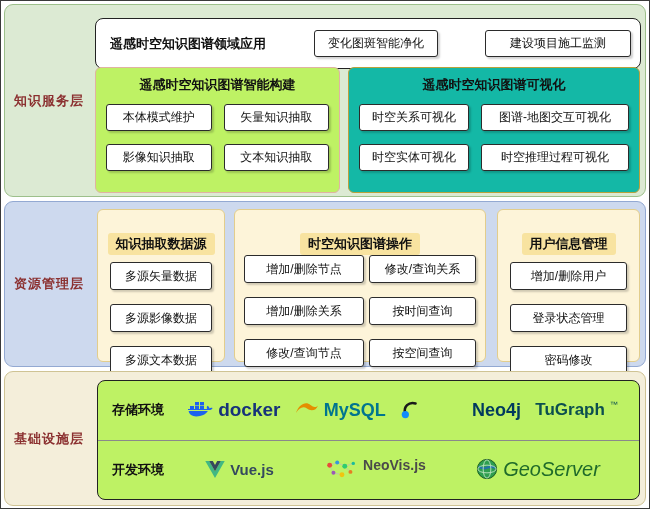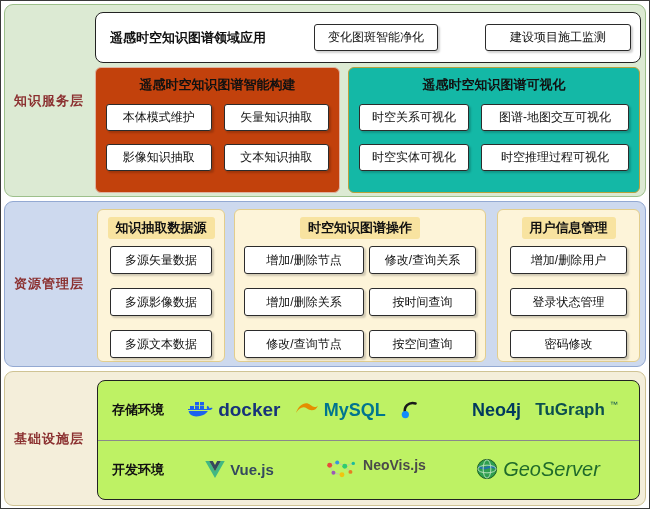--- a/index.html
+++ b/index.html
@@ -16,46 +16,46 @@
     position:absolute; left:0; width:88px; top:50%; transform:translateY(-50%);
     text-align:center; font-weight:bold; font-size:13px; color:#8b3030; letter-spacing:1px;
   }
   .item-box {
     background:#fff; border:1px solid #2b2b2b; border-radius:3px;
     display:flex; align-items:center; justify-content:center;
     font-size:12px; box-shadow:2px 2px 2px rgba(0,0,0,.18); box-sizing:border-box;
   }
   
   .domain-app {
-    position:absolute; left:90px; top:7px; width:544px; height:49px;
+    position:absolute; left:90px; top:13px; width:544px; height:49px;
     background:#fff; border:1px solid #222; border-radius:8px;
   }
   .domain-title { position:absolute; left:14px; top:50%; transform:translateY(-50%); font-weight:bold; font-size:13px; }
   .domain-item { position:absolute; top:11px; height:27px; }
   .domain-item-0 { left:218px; width:124px; }
   .domain-item-1 { left:389px; width:146px; }
   .group { position:absolute; border-radius:6px; box-sizing:border-box; }
   .group-title { text-align:center; font-weight:bold; font-size:13px; padding-top:8px; }
-  .grp-construction { left:90px;  top:62px; width:245px; height:126px; background:#c2410c; border:1px solid #e0b3a2; }
+  .grp-construction { left:90px;  top:62px; width:245px; height:126px; background:#bef264; border:1px solid #e0b3a2; }
   .grp-visualization{ left:343px; top:62px; width:292px; height:126px; background:#14b8a6; border:1px solid #b9a23c; }
   .grid2 { display:grid; grid-template-columns:1fr 1fr; gap:13px 12px; padding:10px 10px 0; }
   .grid2 .item-box { height:27px; }
   .grp-visualization .grid2 { grid-template-columns:110px 1fr; }
   
   .cream { background:#fdf4d9; border:1px solid #e2cd8c; top:7px; height:153px; }
   .grp-datasource { left:92px;  width:128px; }
   .grp-operations { left:229px; width:252px; }
   .grp-usermgmt   { left:492px; width:143px; }
   .cream-title {
-    display:table; margin:7px auto 0; padding:2px 8px; border-radius:3px;
+    display:table; margin:23px auto 0; padding:2px 8px; border-radius:3px;
     font-weight:bold; font-size:13px; background:#f8e3a0;
   }
   .stack { display:flex; flex-direction:column; gap:14px; padding:7px 12px 0; }
   .stack .item-box { height:28px; }
-  .grp-operations .grid2 { grid-template-columns:120px 1fr; gap:14px 5px; padding:7px 9px 0; }
+  .grp-operations .grid2 { grid-template-columns:120px 1fr; gap:14px 5px; padding:0 9px 0; }
   .grp-operations .grid2 .item-box { height:28px; }
   
   .env-box {
     position:absolute; left:92px; top:8px; width:543px; height:120px;
     background:#bef264; border:1px solid #222; border-radius:8px; box-sizing:border-box;
     display:flex; flex-direction:column;
   }
   .env-row { display:flex; align-items:center; flex:1; padding:0 14px; }
   .env-row-storage { border-bottom:1px solid #8a8a8a; }
   .env-label { font-weight:bold; font-size:13px; width:68px; flex:0 0 68px; }

